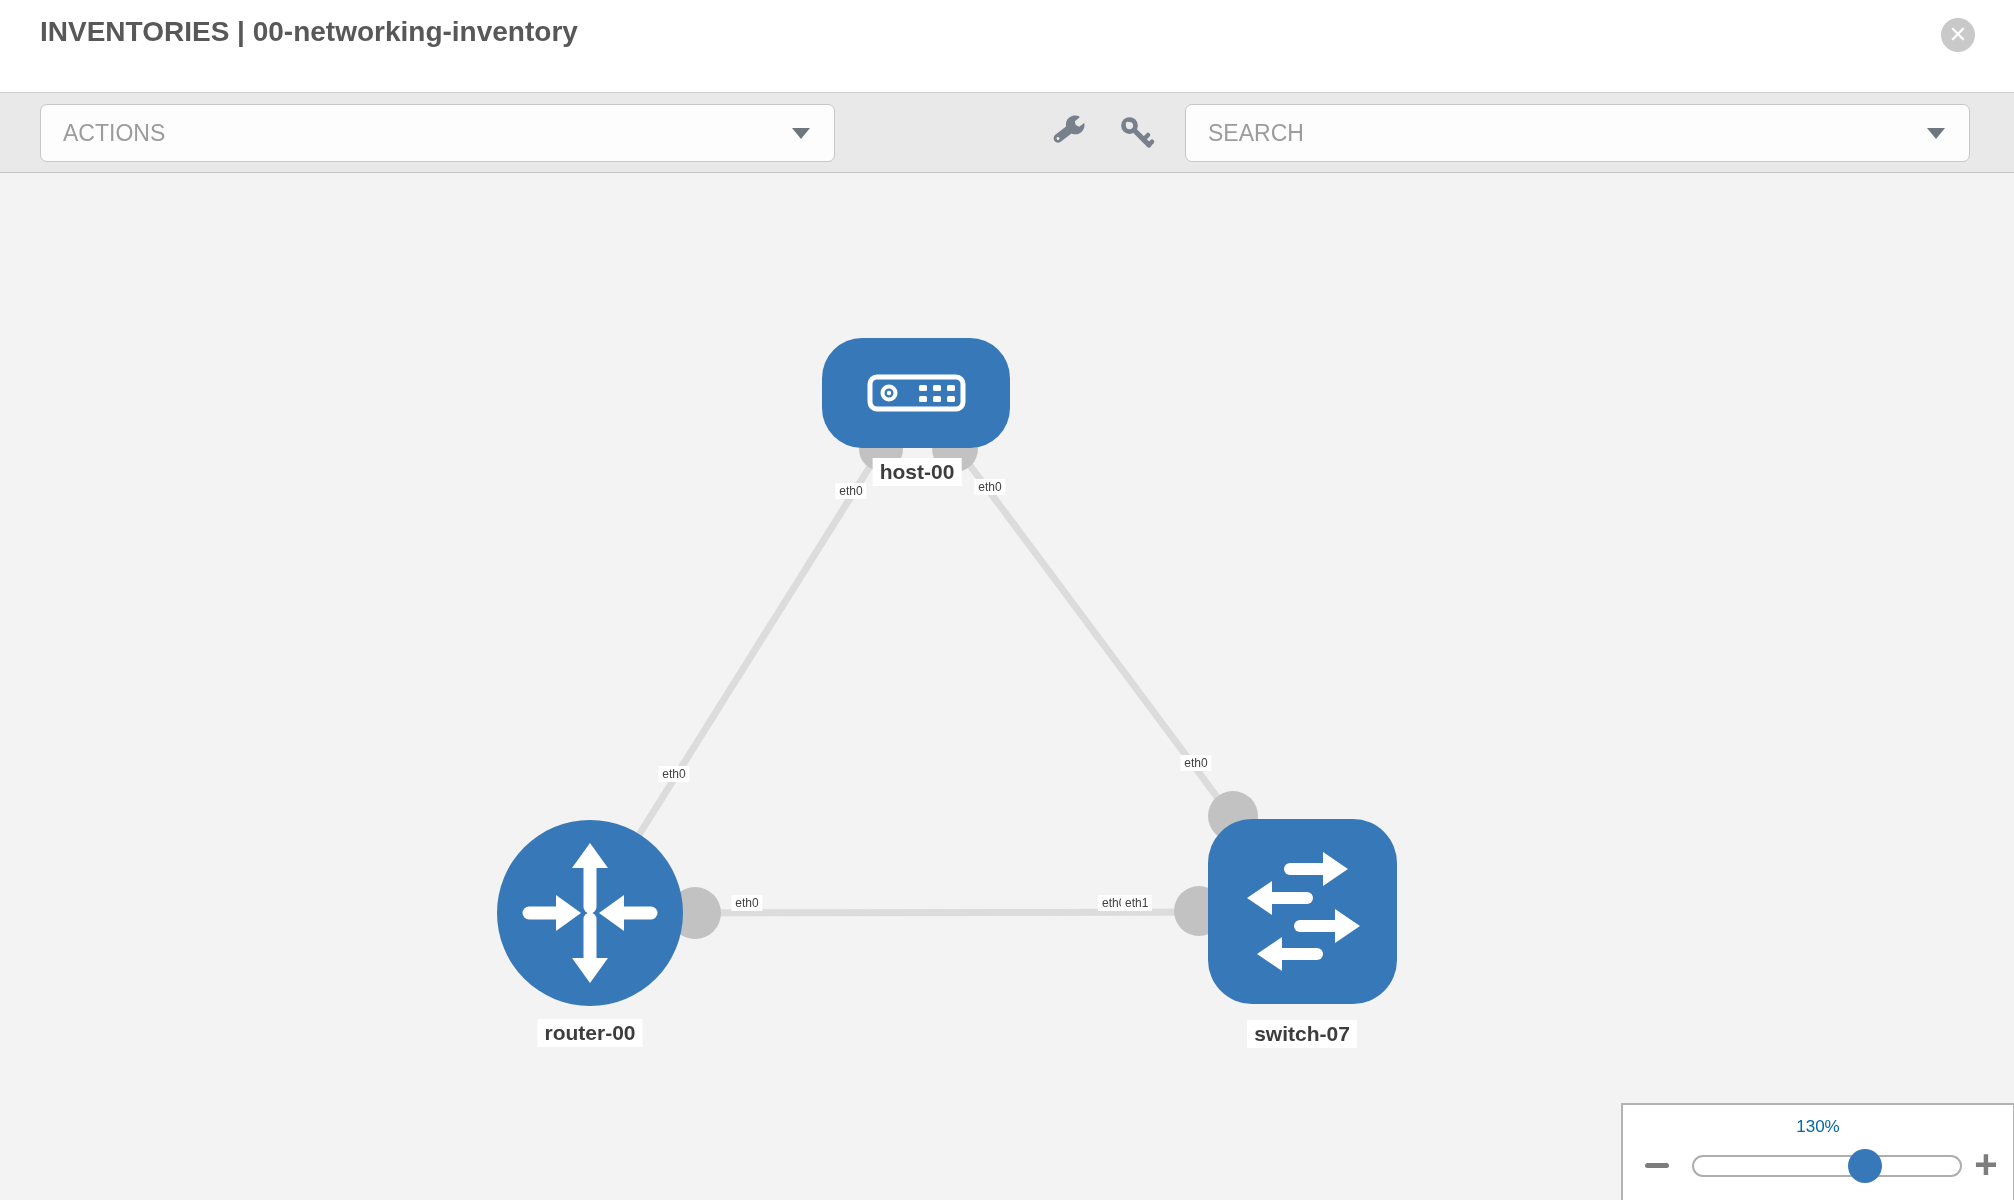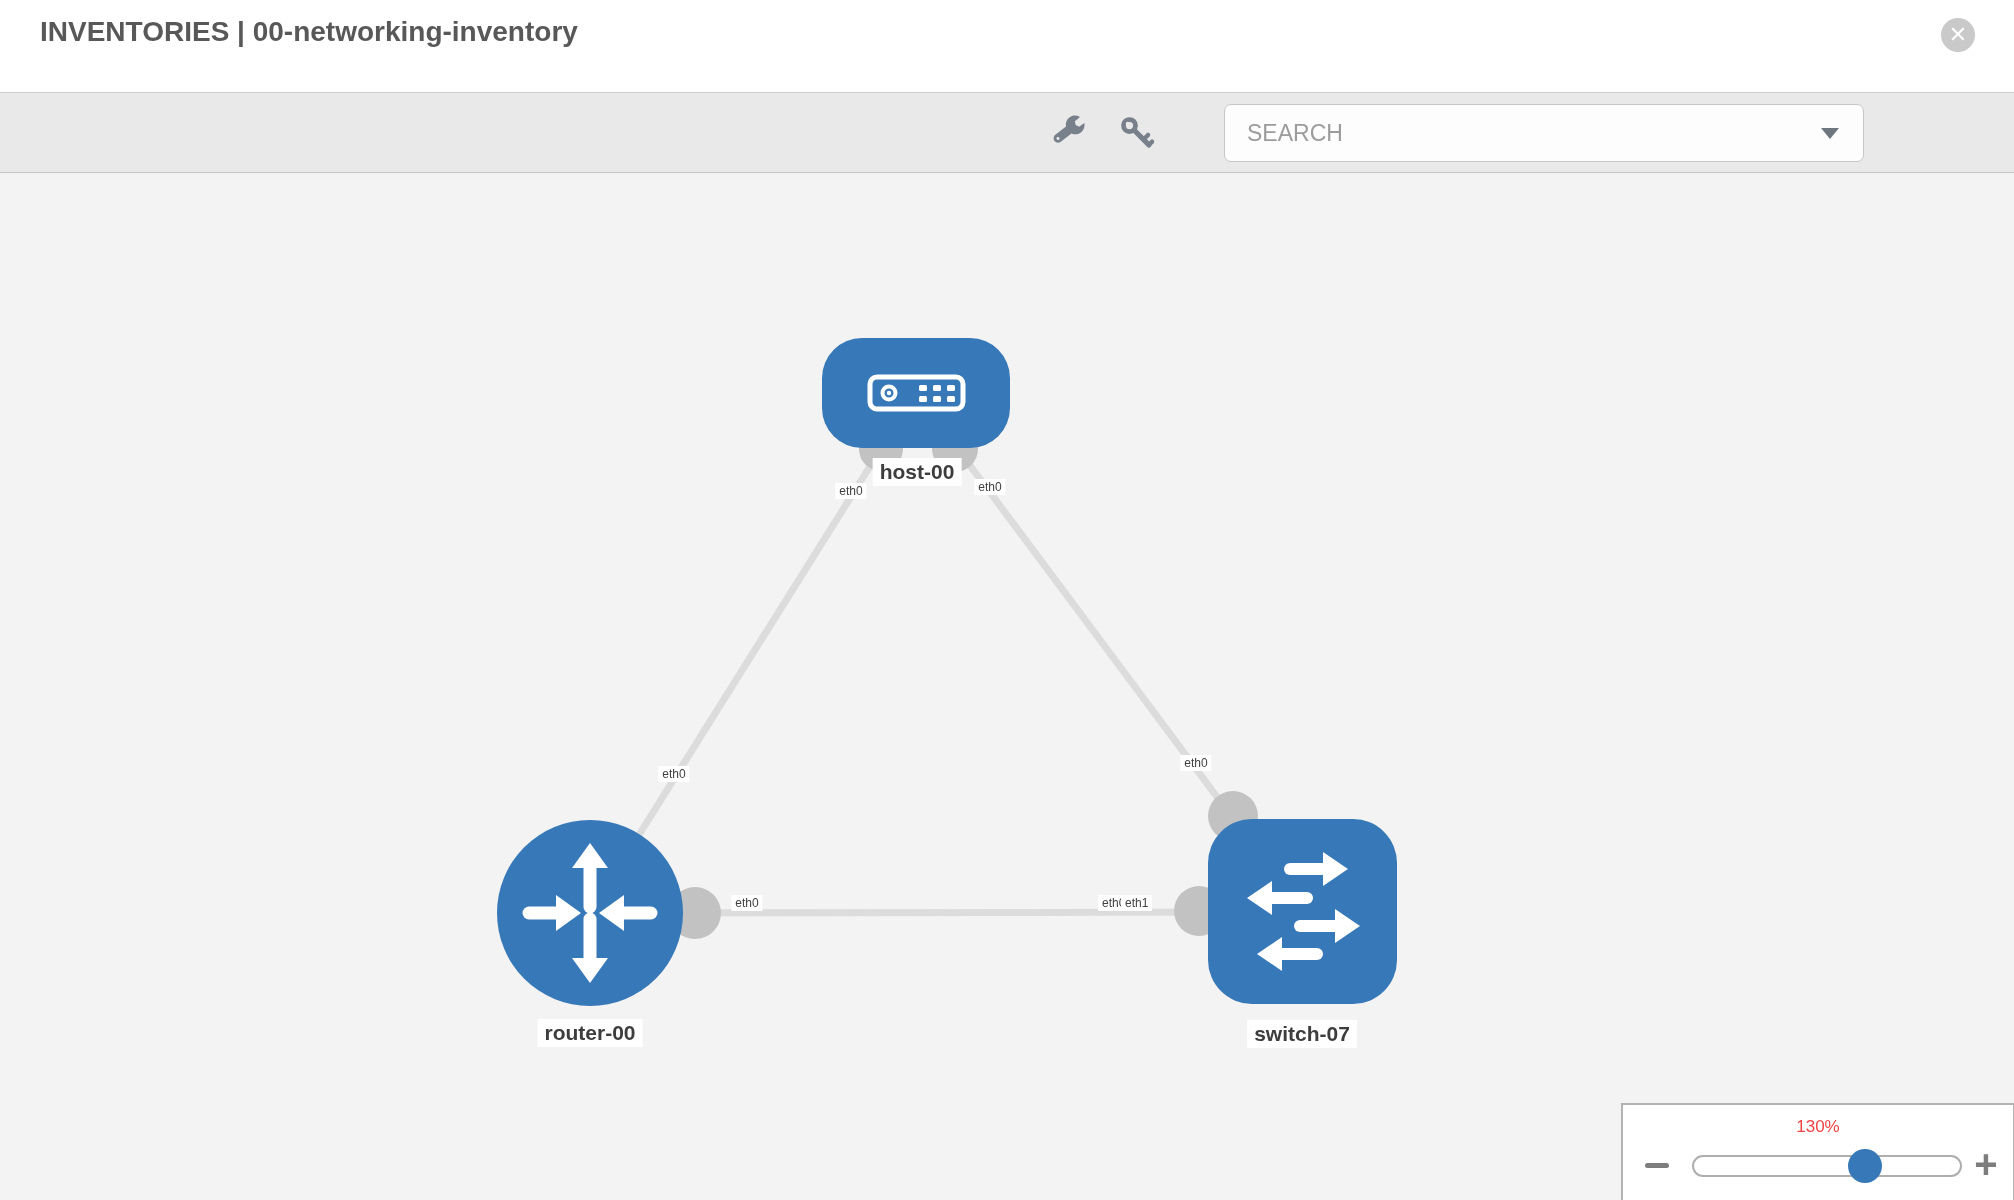--- a/index.html
+++ b/index.html
@@ -12,21 +12,21 @@
   .close-btn { position: absolute; left: 1941px; top: 18px; width: 34px; height: 34px; border-radius: 50%;
                background: #c9c9c9; color: #ffffff; font-size: 22px; font-weight: bold; text-align: center;
                line-height: 33px; cursor: pointer; user-select: none; }
 
   
   .toolbar { position: relative; height: 81px; background: #e9e9e9; border-top: 1px solid #cfcfcf; border-bottom: 1px solid #c6c6c6; }
   .select-box { position: absolute; top: 11px; height: 58px; background: #fdfdfd; border: 1px solid #c7c7c7;
                 border-radius: 7px; display: flex; align-items: center; padding-left: 22px;
                 font-size: 23px; color: #9c9c9c; cursor: pointer; }
   .actions-box { left: 40px; width: 795px; }
-  .search-box  { left: 1224px; width: 640px; }
+  .search-box  { left: 1185px; width: 785px; }
   .caret { position: absolute; right: 24px; top: 50%; margin-top: -5px; width: 0; height: 0;
            border-left: 9px solid transparent; border-right: 9px solid transparent; border-top: 11px solid #6e7680; }
   .tool-icon-btn { position: absolute; top: 16px; width: 48px; height: 48px; display: flex; align-items: center;
                    justify-content: center; cursor: pointer; }
   .wrench-btn { left: 1044px; }
   .key-btn { left: 1113px; }
 
   
   .canvas { position: relative; height: 1047px; background: #f3f3f3; overflow: hidden; }
   .canvas svg { position: absolute; left: 0; top: 0; }
@@ -34,21 +34,21 @@
   .chip { position: absolute; background: #ffffff; color: #404040; white-space: nowrap; }
   .chip.centered { transform: translate(-50%, -50%); }
   .chip.y-centered { transform: translateY(-50%); }
   .chip.small { font-size: 12px; padding: 1px 4px; }
   .chip.node-label { font-size: 21px; padding: 2px 7px; color: #3d3d3d; font-weight: bold; }
 
   
   .zoom-panel { position: absolute; left: 1621px; top: 930px; width: 394px; height: 120px;
                 background: #ffffff; border: 2px solid #b3b3b3; }
   .zoom-level { position: absolute; left: 0; top: 12px; width: 100%; text-align: center;
-                font-size: 17px; color: #ef4444; }
+                font-size: 17px; color: #0369a1; }
   .zoom-minus { position: absolute; left: 16px; top: 42px; width: 36px; height: 36px; cursor: pointer; }
   .zoom-minus::after { content: ""; position: absolute; left: 6px; top: 16px; width: 24px; height: 5px;
                        border-radius: 3px; background: #7d7d7d; }
   .zoom-plus { position: absolute; left: 343px; top: 36px; width: 40px; height: 46px; cursor: pointer;
                font-size: 40px; font-weight: bold; color: #7d7d7d; text-align: center; line-height: 46px; }
   .zoom-track { position: absolute; left: 69px; top: 50px; width: 270px; height: 22px; background: #ffffff;
                 border: 2px solid #aeaeae; border-radius: 12px; cursor: pointer; }
   .zoom-knob { position: absolute; left: 225px; top: 44px; width: 34px; height: 34px; border-radius: 50%;
                background: #3778b8; cursor: grab; }
 </style>
@@ -56,20 +56,24 @@
 <body>
 
 <div class="header">
   <div class="page-title">INVENTORIES | 00-networking-inventory</div>
   <div class="close-btn">
     <span>✕</span>
   </div>
 </div>
 
 <div class="toolbar">
+  <div class="select-box actions-box">
+    <span>ACTIONS</span>
+    <span class="caret"></span>
+  </div>
 
   <div class="tool-icon-btn wrench-btn">
     <svg width="40" height="40" viewBox="0 0 32 32">
       <path fill="#78808b" d="M28.6 7.1c-0.2-0.5-0.8-0.6-1.2-0.2l-3.1 3.1-3-1-1-3 3.1-3.1c0.4-0.4 0.2-1-0.3-1.2-2.6-0.8-5.6-0.2-7.6 1.9-2 2-2.6 4.9-1.7 7.4L6.1 18.7c-1.4 1.4-1.4 3.6 0 5s3.6 1.4 5 0l7.7-7.7c2.5 0.9 5.4 0.3 7.4-1.7 2.1-2.1 2.7-5 1.9-7.6zM8.6 22.5c-0.7 0-1.2-0.5-1.2-1.2s0.5-1.2 1.2-1.2 1.2 0.5 1.2 1.2-0.5 1.2-1.2 1.2z" transform="rotate(7 16 16)"></path>
     </svg>
   </div>
 
   <div class="tool-icon-btn key-btn">
     <svg width="40" height="40" viewBox="0 0 32 32">
       <g stroke="#78808b" fill="none" stroke-linecap="round">

